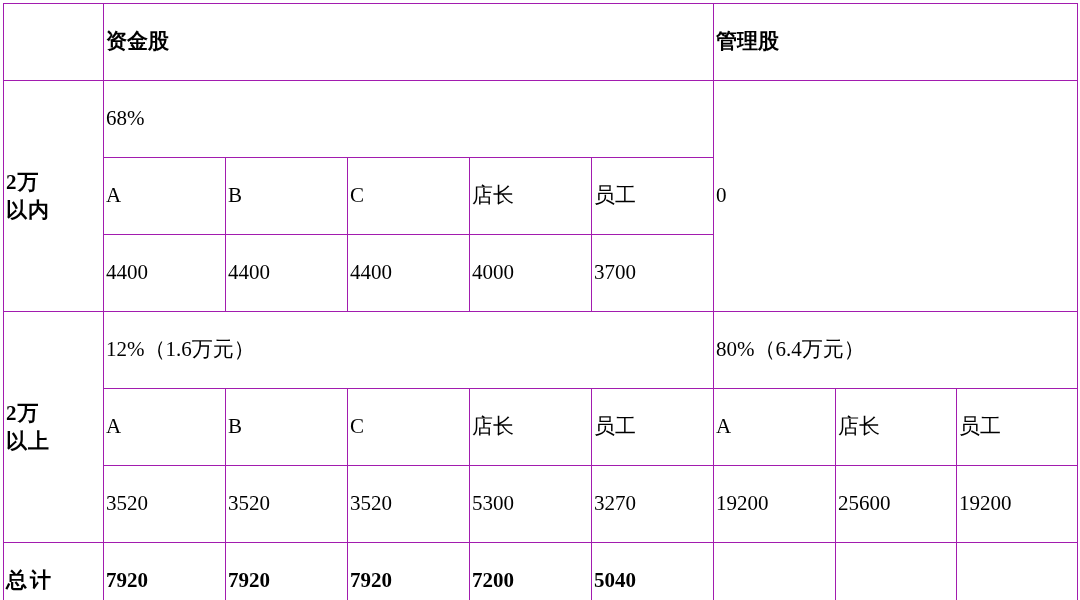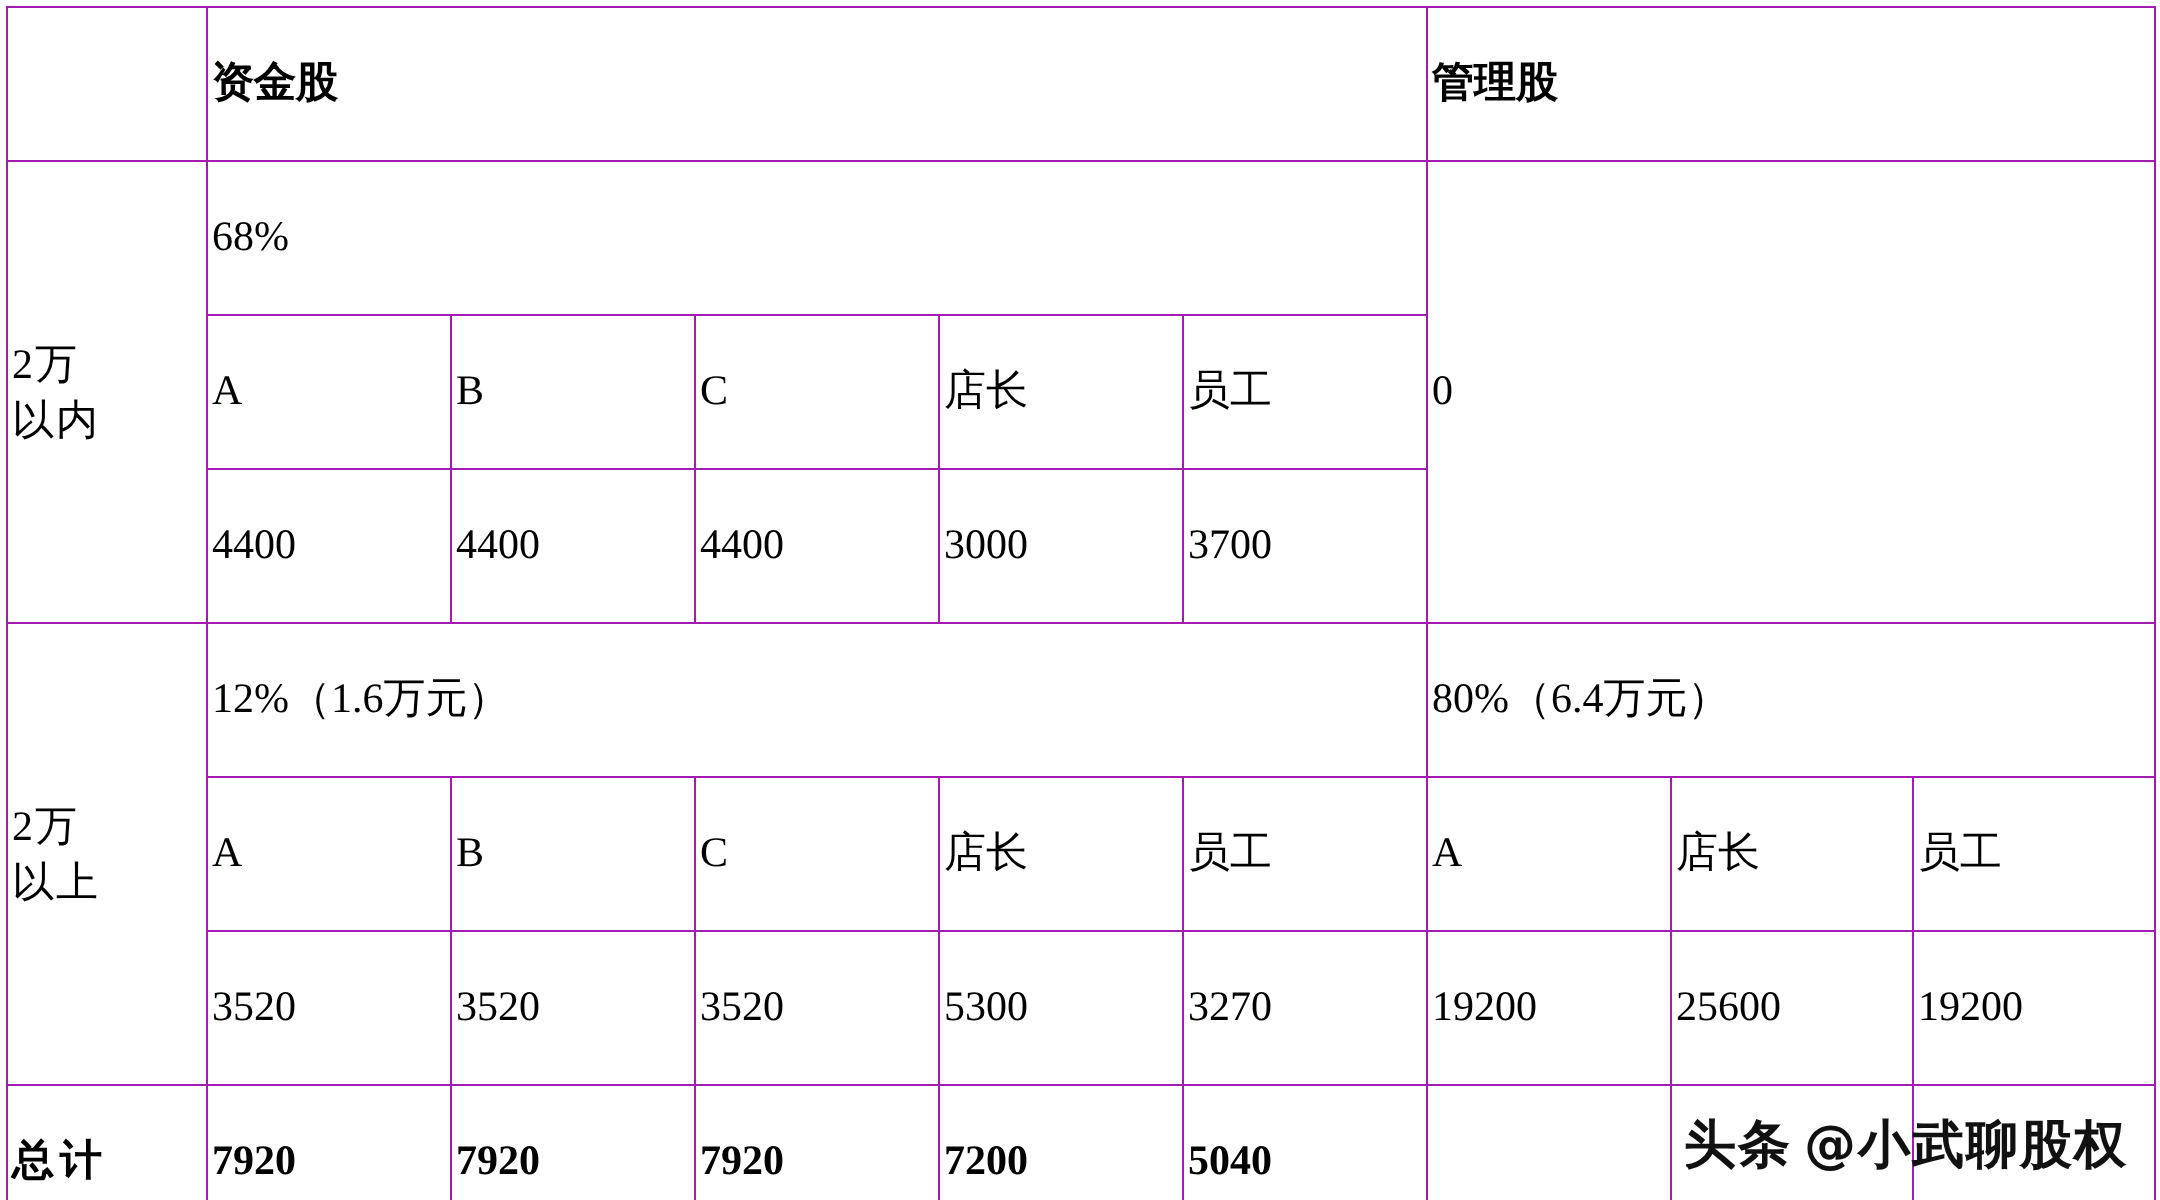--- a/index.html
+++ b/index.html
@@ -34,21 +34,21 @@
     vertical-align: middle;
     font-size: 21px;
     line-height: 1.2;
     padding: 2px 2px;
   }
   .hdr {
     font-weight: bold;
     font-size: 24px;
   }
   .rowlabel {
-    font-weight: normal;
+    font-weight: bold;
     font-size: 23px;
     letter-spacing: 1px;
   }
   .rowlabel .l1, .rowlabel .l2 {
     display: block;
     line-height: 1.35;
   }
   .pct {
     font-size: 22px;
   }
@@ -120,21 +120,21 @@
       <td class="cell-h70">B</td>
       <td class="cell-h70">C</td>
       <td class="cell-h70">店长</td>
       <td class="cell-h70">员工</td>
     </tr>
 
     <tr>
       <td class="cell-h70">4400</td>
       <td class="cell-h70">4400</td>
       <td class="cell-h70">4400</td>
-      <td class="cell-h70">3000</td>
+      <td class="cell-h70">4000</td>
       <td class="cell-h70">3700</td>
     </tr>
 
     <tr>
       <td class="rowlabel" rowspan="3">
         <span class="l1">2万</span>
         <span class="l2">以上</span>
       </td>
       <td class="pct cell-h70" colspan="5">12%（1.6万元）</td>
       <td class="pct cell-h70" colspan="3">80%（6.4万元）</td>
@@ -169,16 +169,13 @@
       <td class="total-val cell-h70">7920</td>
       <td class="total-val cell-h70">7200</td>
       <td class="total-val cell-h70">5040</td>
       <td class="blank cell-h70"></td>
       <td class="blank cell-h70"></td>
       <td class="blank cell-h70"></td>
     </tr>
   </tbody>
     </table>
 
-  <div class="watermark">
-    <span class="wm-logo">头条</span><span>@小武聊股权</span>
-  </div>
 </div>
 
 </body></html>

